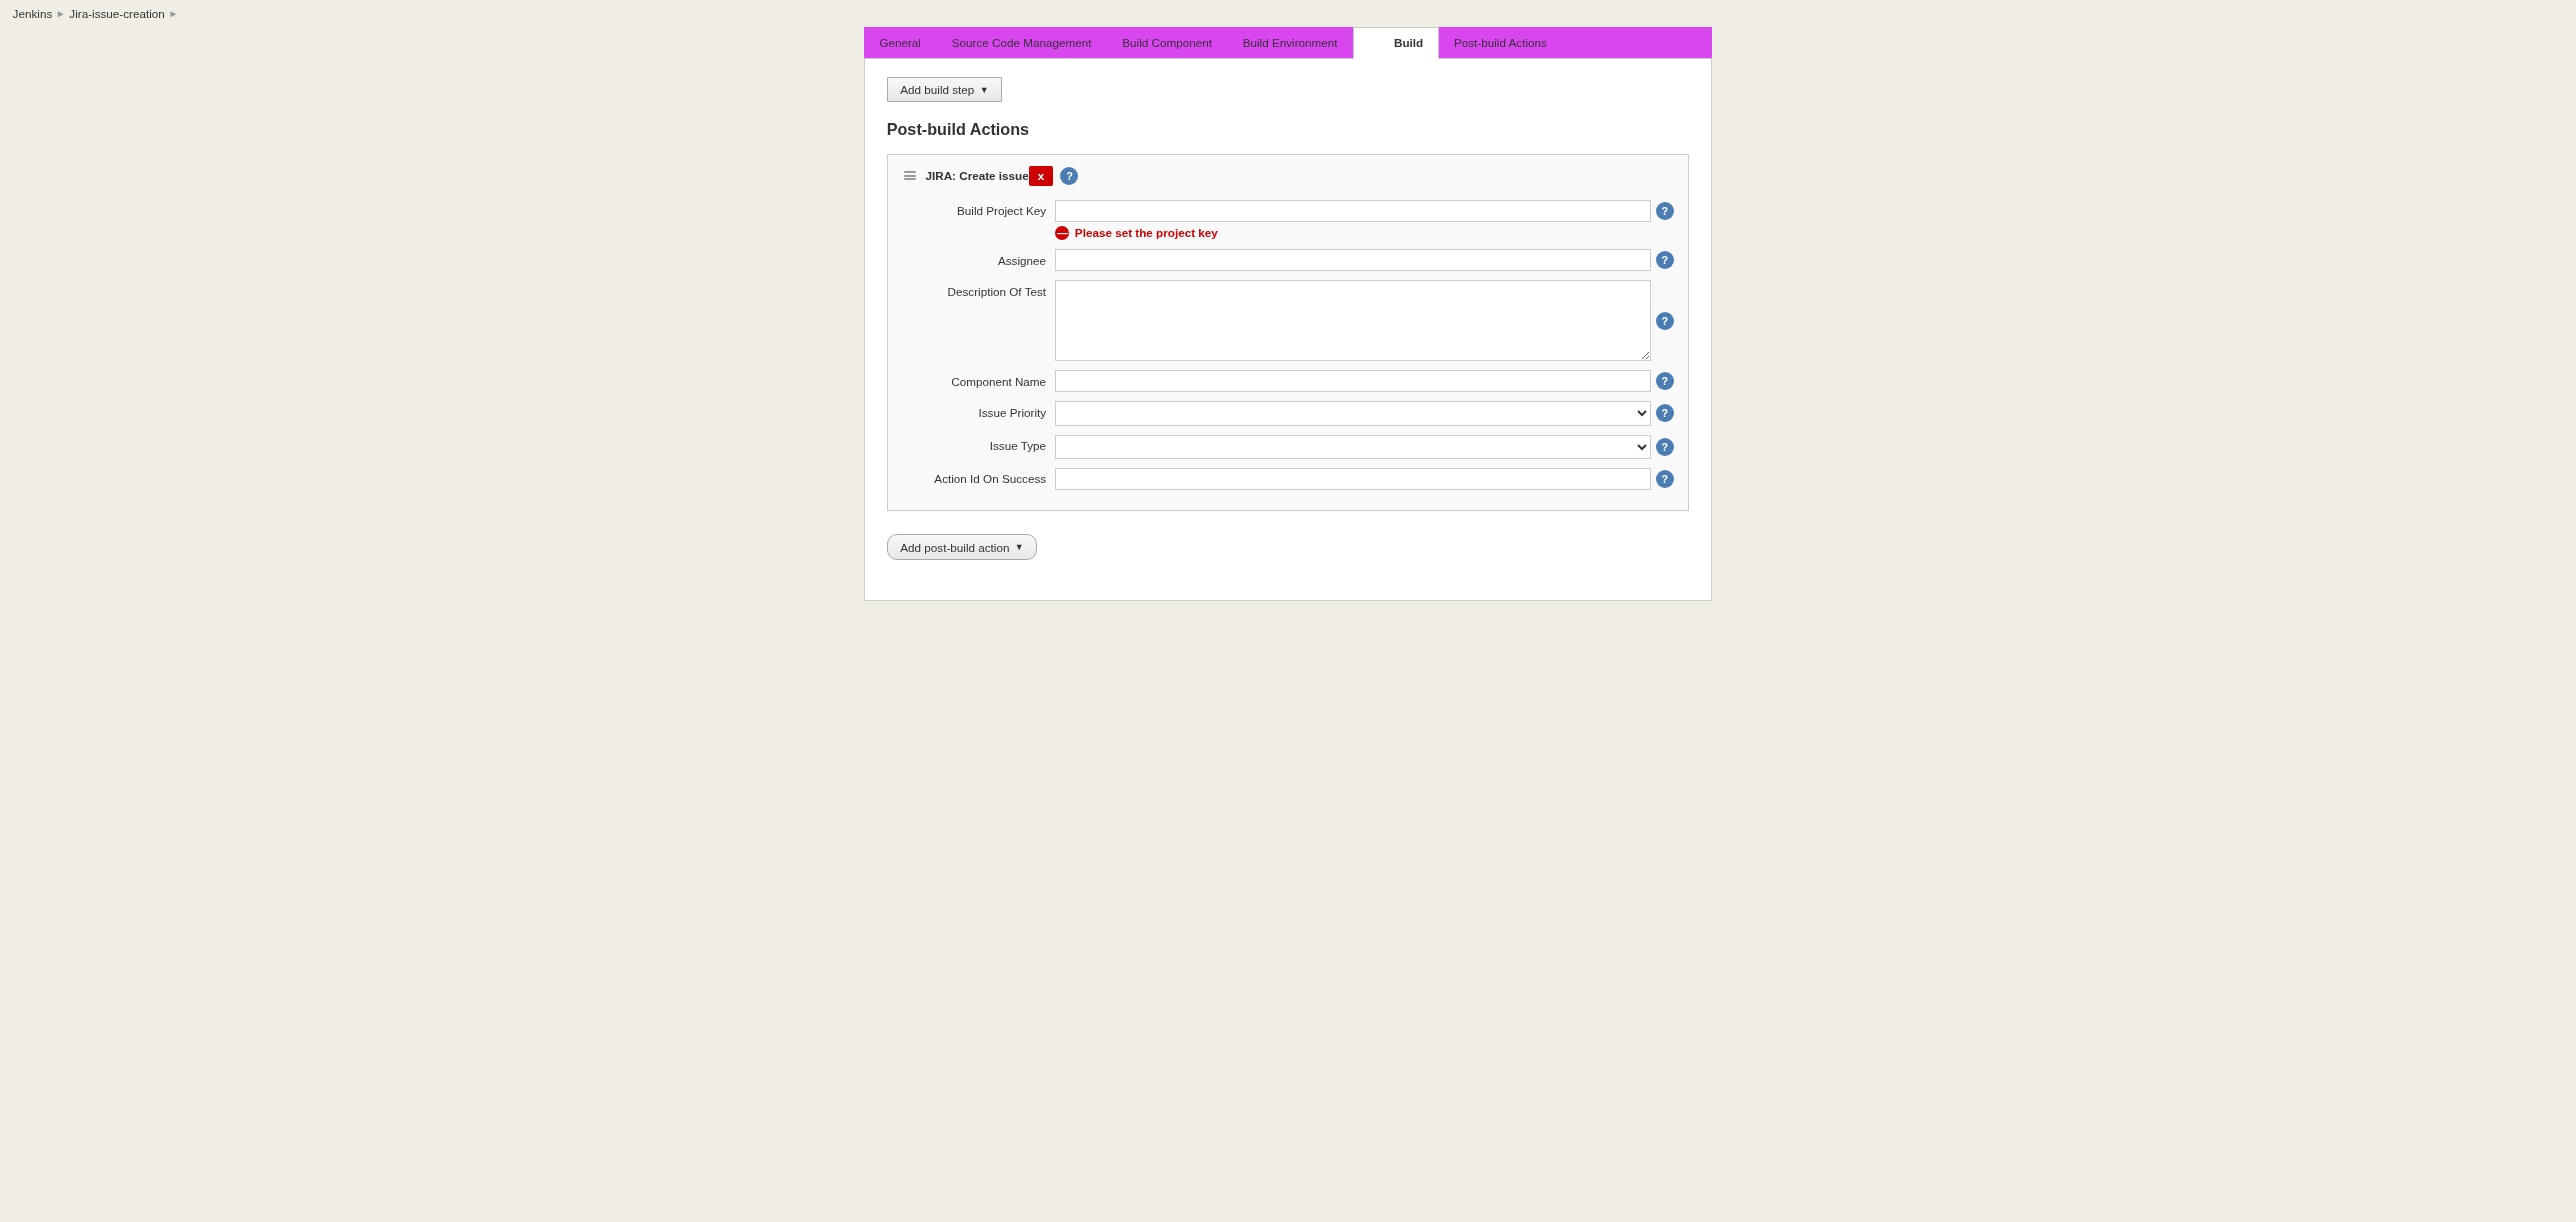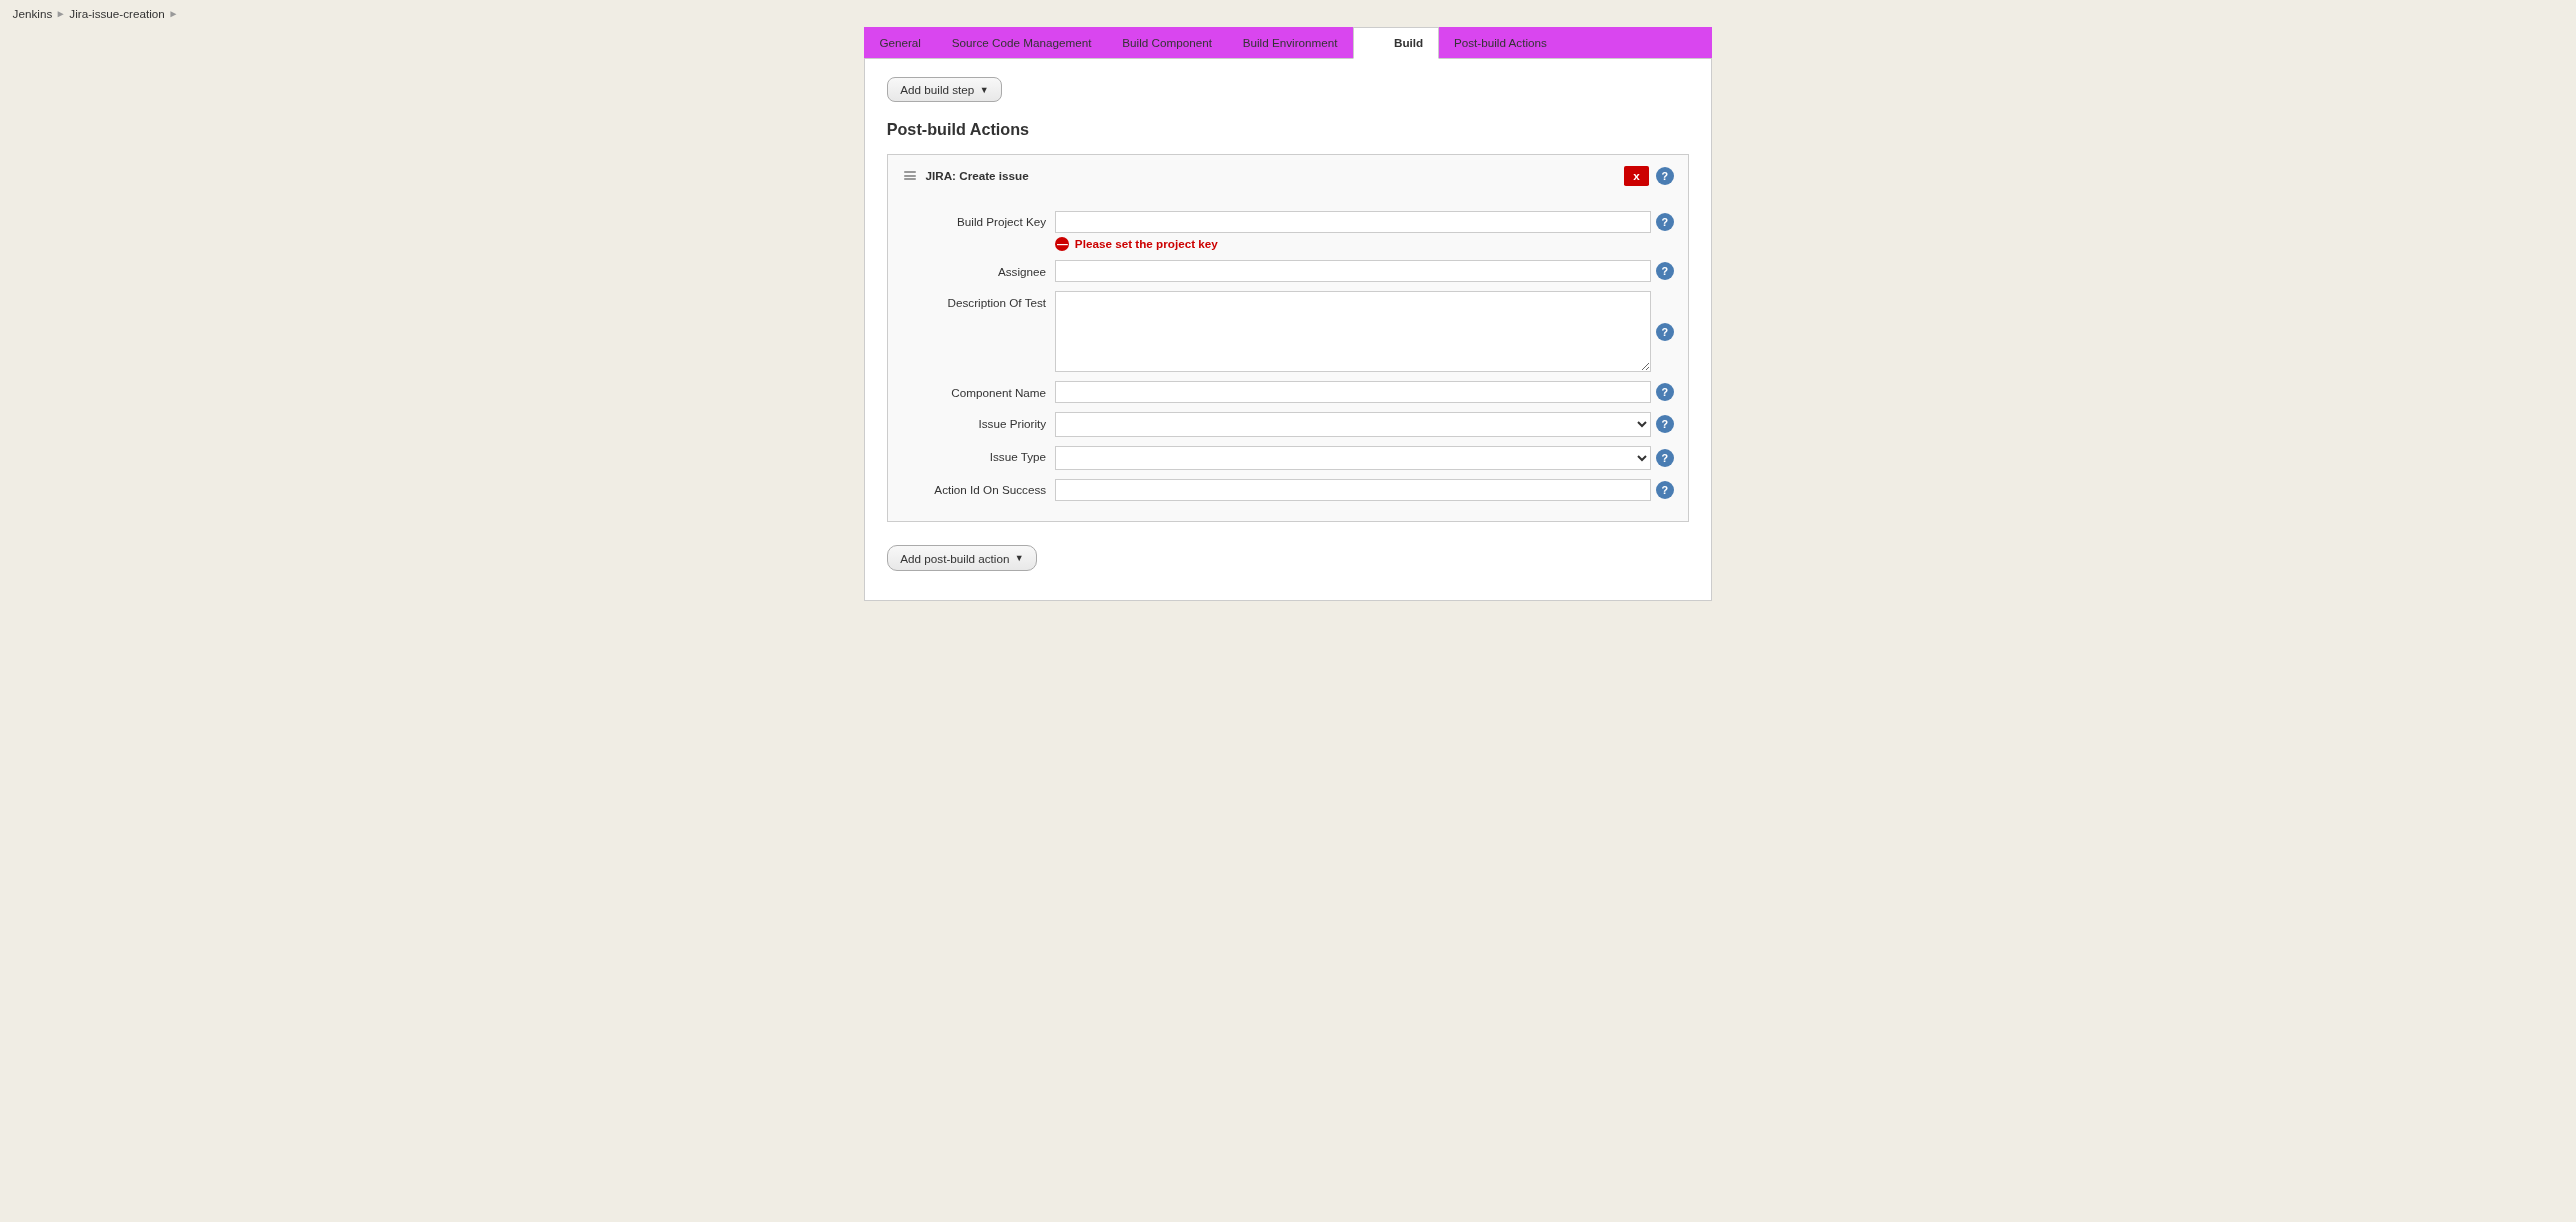--- a/index.html
+++ b/index.html
@@ -70,21 +70,21 @@
     }
 
     
     .btn-add-step {
       display: inline-flex;
       align-items: center;
       gap: 5.4px;
       padding: 5.4px 12.6px;
       background: linear-gradient(to bottom, #f8f8f8, #e8e8e8);
       border: 0.9px solid #aaa;
-      border-radius: 8px;
+      border-radius: 1px;
       cursor: pointer;
       font-size: 11.7px;
       color: #333;
       margin-bottom: 18px;
     }
 
     
     .section-title {
       font-size: 16.2px;
       font-weight: bold;
@@ -97,22 +97,21 @@
       border: 0.9px solid #ccc;
       background: #f9f9f9;
       padding: 10.8px 14.4px;
       margin-bottom: 18px;
       position: relative;
     }
 
     .jira-panel-header {
       display: flex;
       align-items: center;
-      justify-content: space-between;
-      margin-bottom: 25px;
+      margin-bottom: 14px;
     }
 
     .jira-panel-title-row {
       display: flex;
       align-items: center;
       gap: 7.2px;
     }
 
     .drag-handle {
       display: flex;

